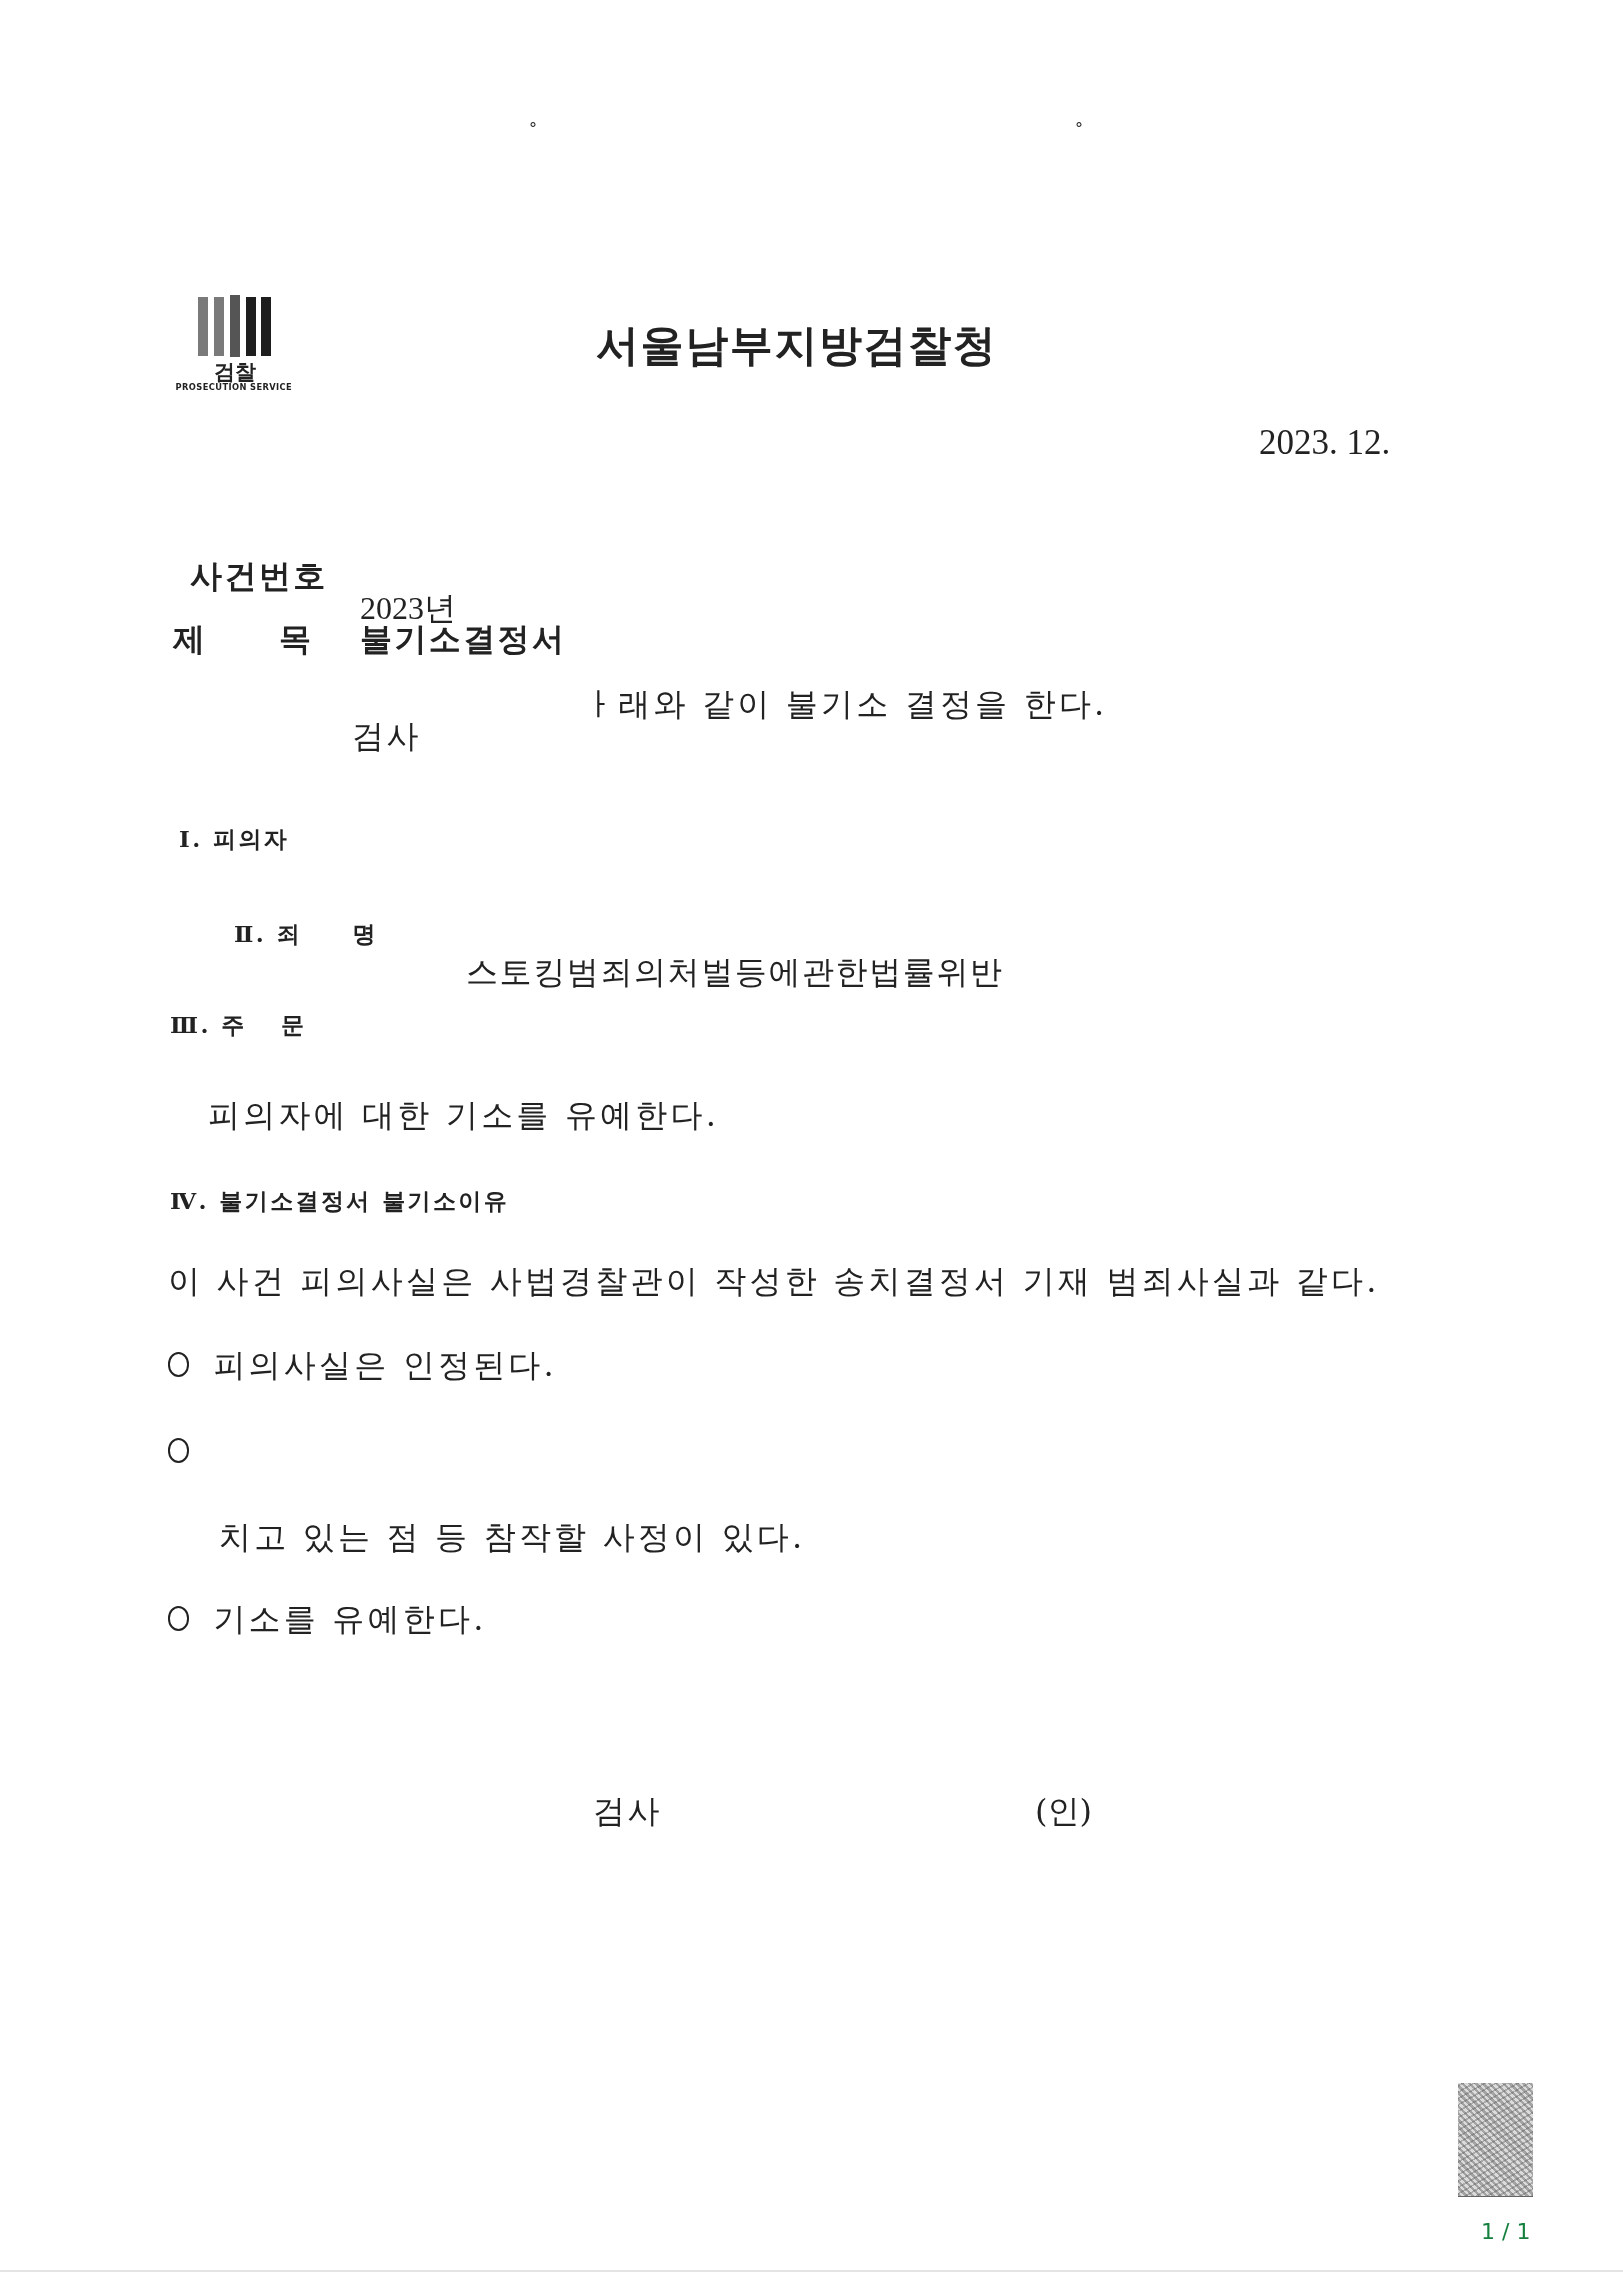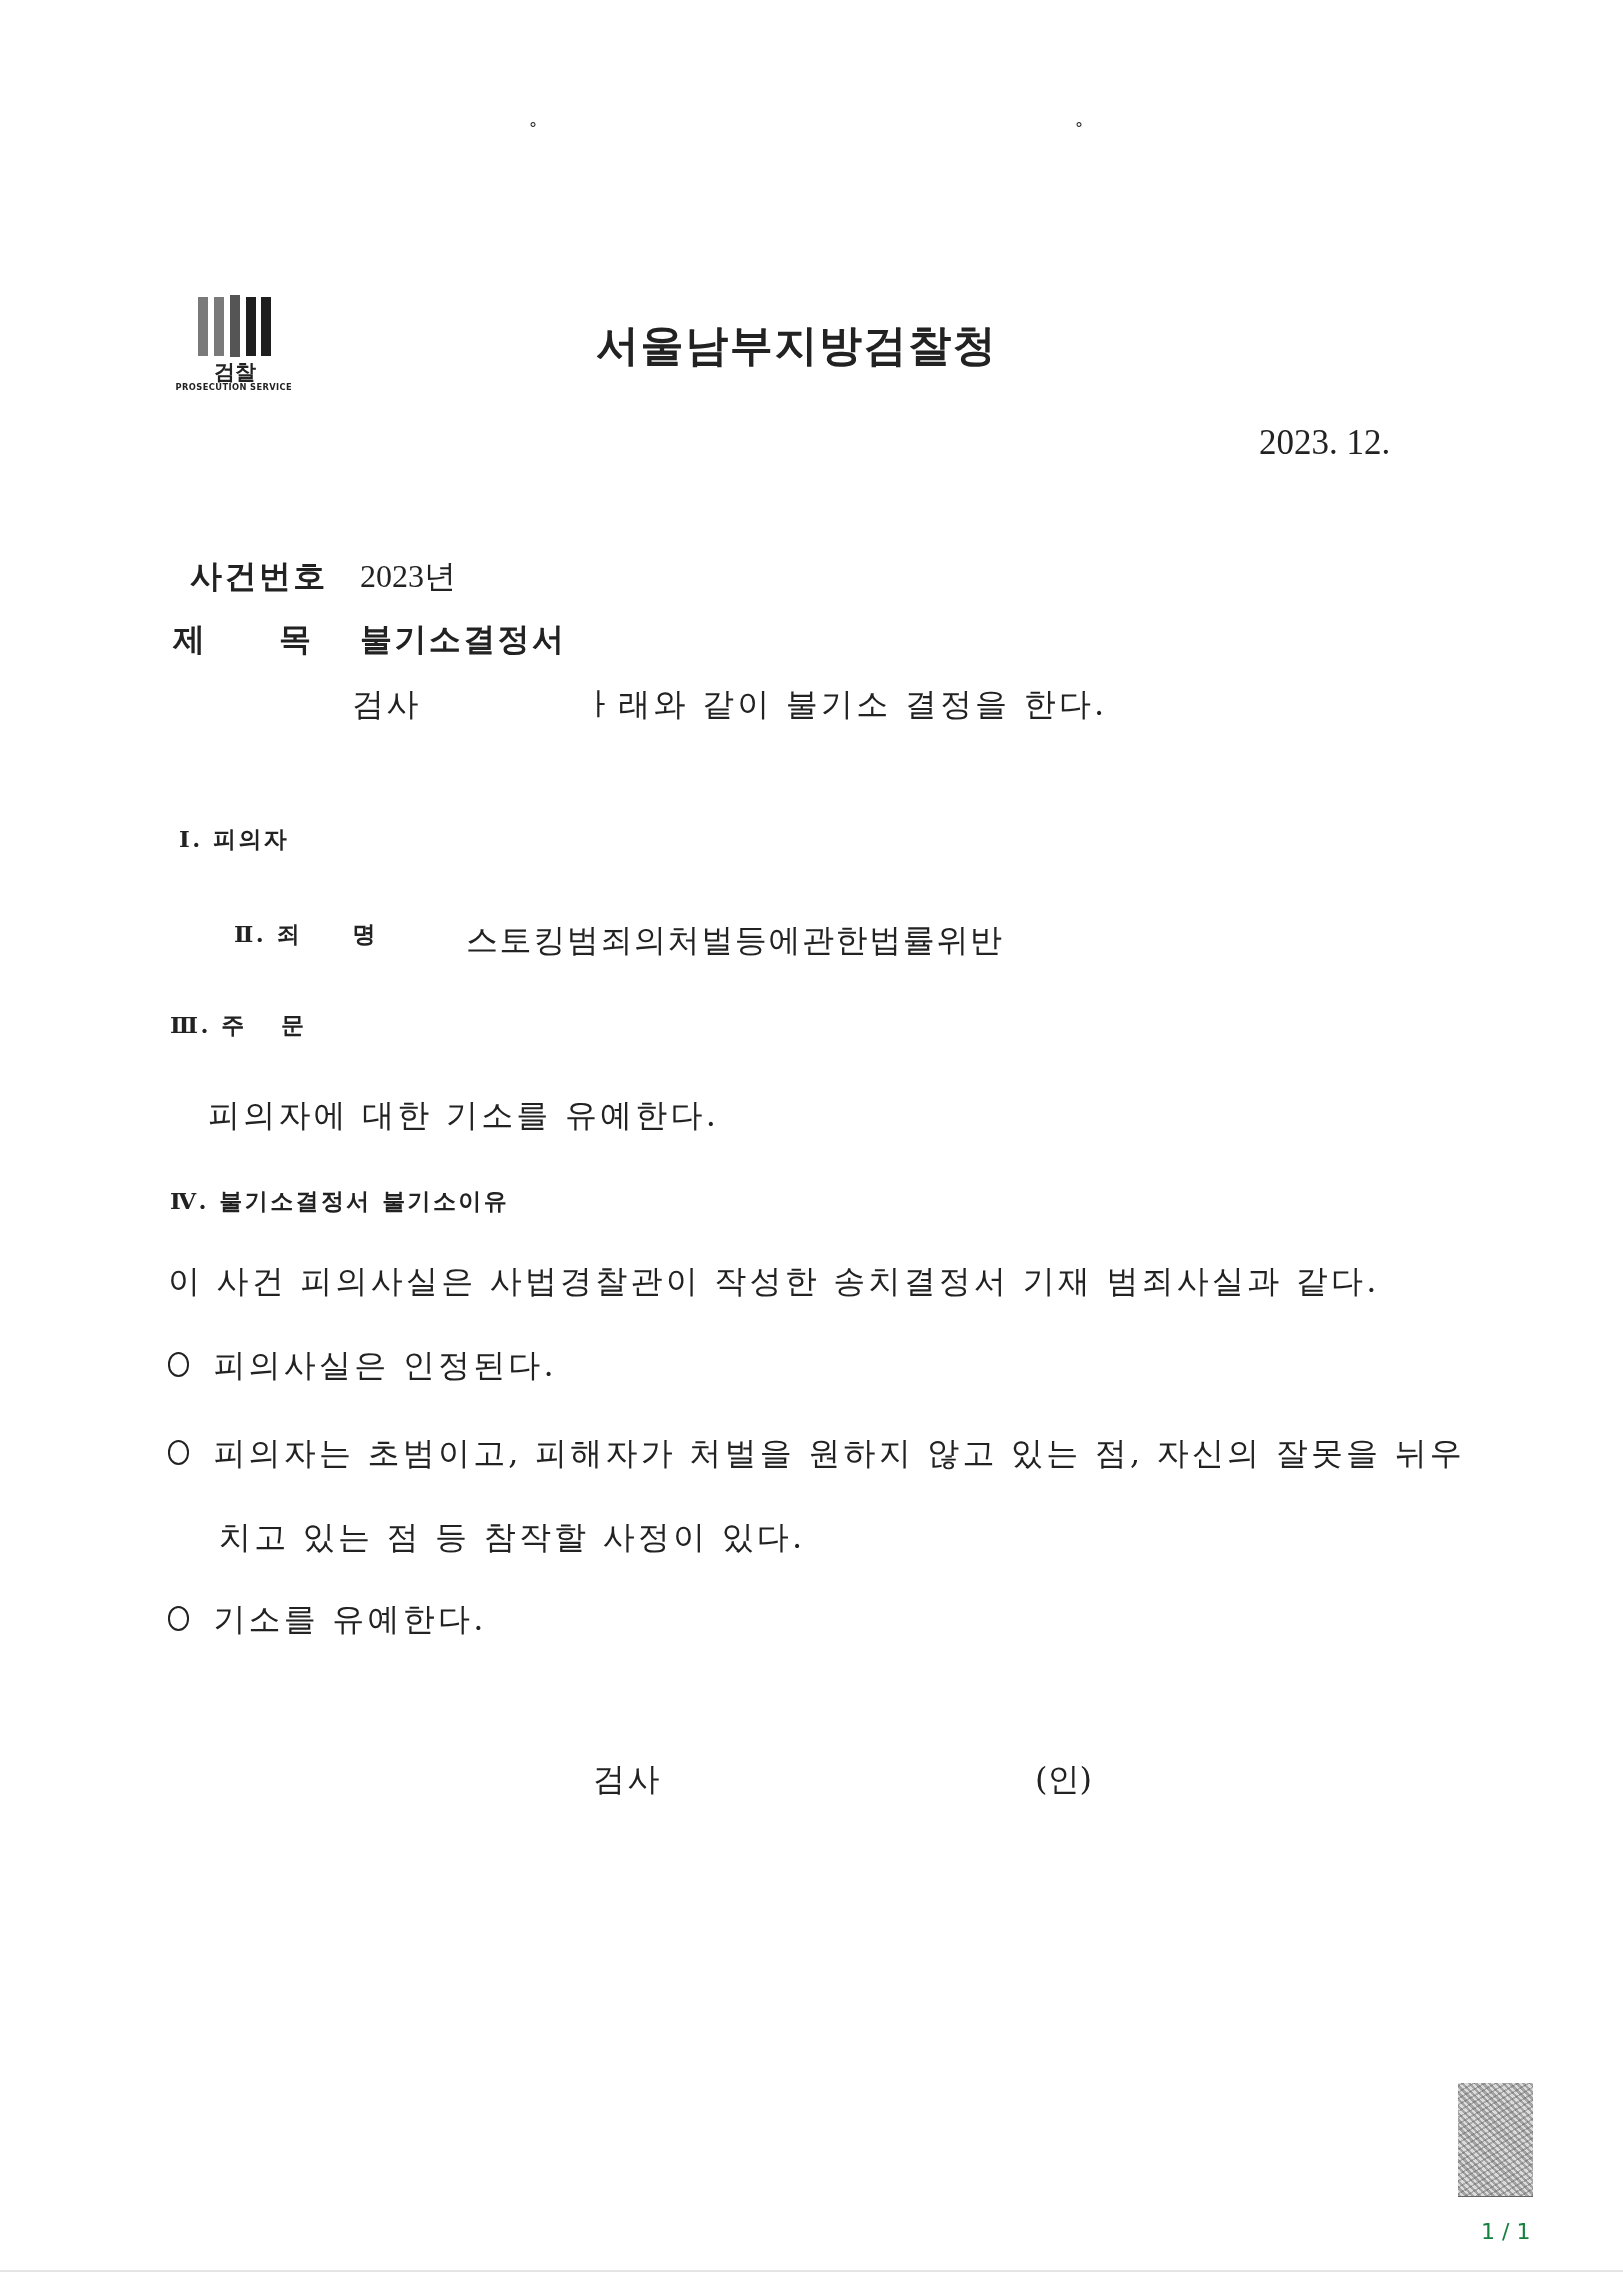--- a/index.html
+++ b/index.html
@@ -11,21 +11,21 @@
     .mark { font-family: "DejaVu Sans", sans-serif; font-size: 16px; color: #222; }
     
     .logo { left: 174px; top: 281px; width: 127px; height: 119px; }
     .logo .bars { position: absolute; left: 24px; top: 16px; width: 79px; height: 59px; }
     .logo .bar { position: absolute; top: 0; width: 10.3px; height: 59px; }
     .logo .ko { position: absolute; left: 40px; top: 77px; font-family: "DejaVu Sans", sans-serif; font-weight: bold; font-size: 21px; color: #222; }
     .logo .en { position: absolute; left: 1.6px; top: 101px; font-family: "DejaVu Sans", sans-serif; font-weight: bold; font-size: 8.3px; letter-spacing: 0.4px; color: #222; }
     .org { left: 596px; top: 317px; font-family: "DejaVu Sans", sans-serif; font-weight: bold; font-size: 43px; letter-spacing: 1.6px; color: #222; }
     .date { left: 1259px; top: 423px; font-family: "Liberation Serif", serif; font-size: 35px; color: #222; }
     .lbl { font-size: 32px; font-weight: bold; color: #222; }
-    .val { font-size: 32px; color: #222; }
+    .val { font-size: 32px; color: #222; margin-top: 32px; }
     .body-text { font-size: 32px; color: #222; letter-spacing: 3.2px; }
     .sec-head { font-size: 23px; font-weight: bold; color: #222; letter-spacing: 2.4px; }
     .circle { display: inline-block; width: 17.4px; height: 20.6px; border: 2px solid #222; border-radius: 50%; vertical-align: middle; margin-right: 24px; position: relative; top: -3.2px; }
     .qr { left: 1458px; top: 2083px; width: 75px; height: 113px; border-bottom: 1.6px solid #555;
       background:
         repeating-linear-gradient(45deg, #9a9a9a 0 2.4px, #d8d8d8 2.4px 4.8px),
         #bbb; opacity: 0.9; }
     .qr::after { content: ""; position: absolute; inset: 0;
       background: repeating-linear-gradient(-30deg, rgba(60,60,60,0.35) 0 1.6px, transparent 1.6px 5.5px); }
     .pageno { left: 1481px; top: 2208px; font-family: "DejaVu Sans", sans-serif; font-size: 22px; color: #15803d; margin-top: 11px; }
@@ -84,21 +84,21 @@
 <div class="abs sec-head" style="left:170px; top:1186px;">
   <span>Ⅳ.</span>
   <span>불기소결정서 불기소이유</span>
 </div>
 <div class="abs body-text" style="left:168px; top:1260px;">이 사건 피의사실은 사법경찰관이 작성한 송치결정서 기재 범죄사실과 같다.</div>
 
 <div class="abs body-text" style="left:168px; top:1344px;">
   <span class="circle"></span><span>피의사실은 인정된다.</span>
 </div>
 <div class="abs body-text" style="left:168px; top:1432px;">
-  <span class="circle"></span><span>피의자는 초범이고, 피해자가 처벌을 원하지 않고 있는 점, 자신의 잘못을 뉘우</span>
+  <span class="circle"></span>
 </div>
 <div class="abs body-text" style="left:219px; top:1516px;">치고 있는 점 등 참작할 사정이 있다.</div>
 <div class="abs body-text" style="left:168px; top:1598px;">
   <span class="circle"></span><span>기소를 유예한다.</span>
 </div>
 
 <div class="abs val" style="left:593px; top:1758px; letter-spacing:2.4px;">검사</div>
 <div class="abs val" style="left:1035px; top:1758px;">(인)</div>
 
 <div class="abs qr"></div>

